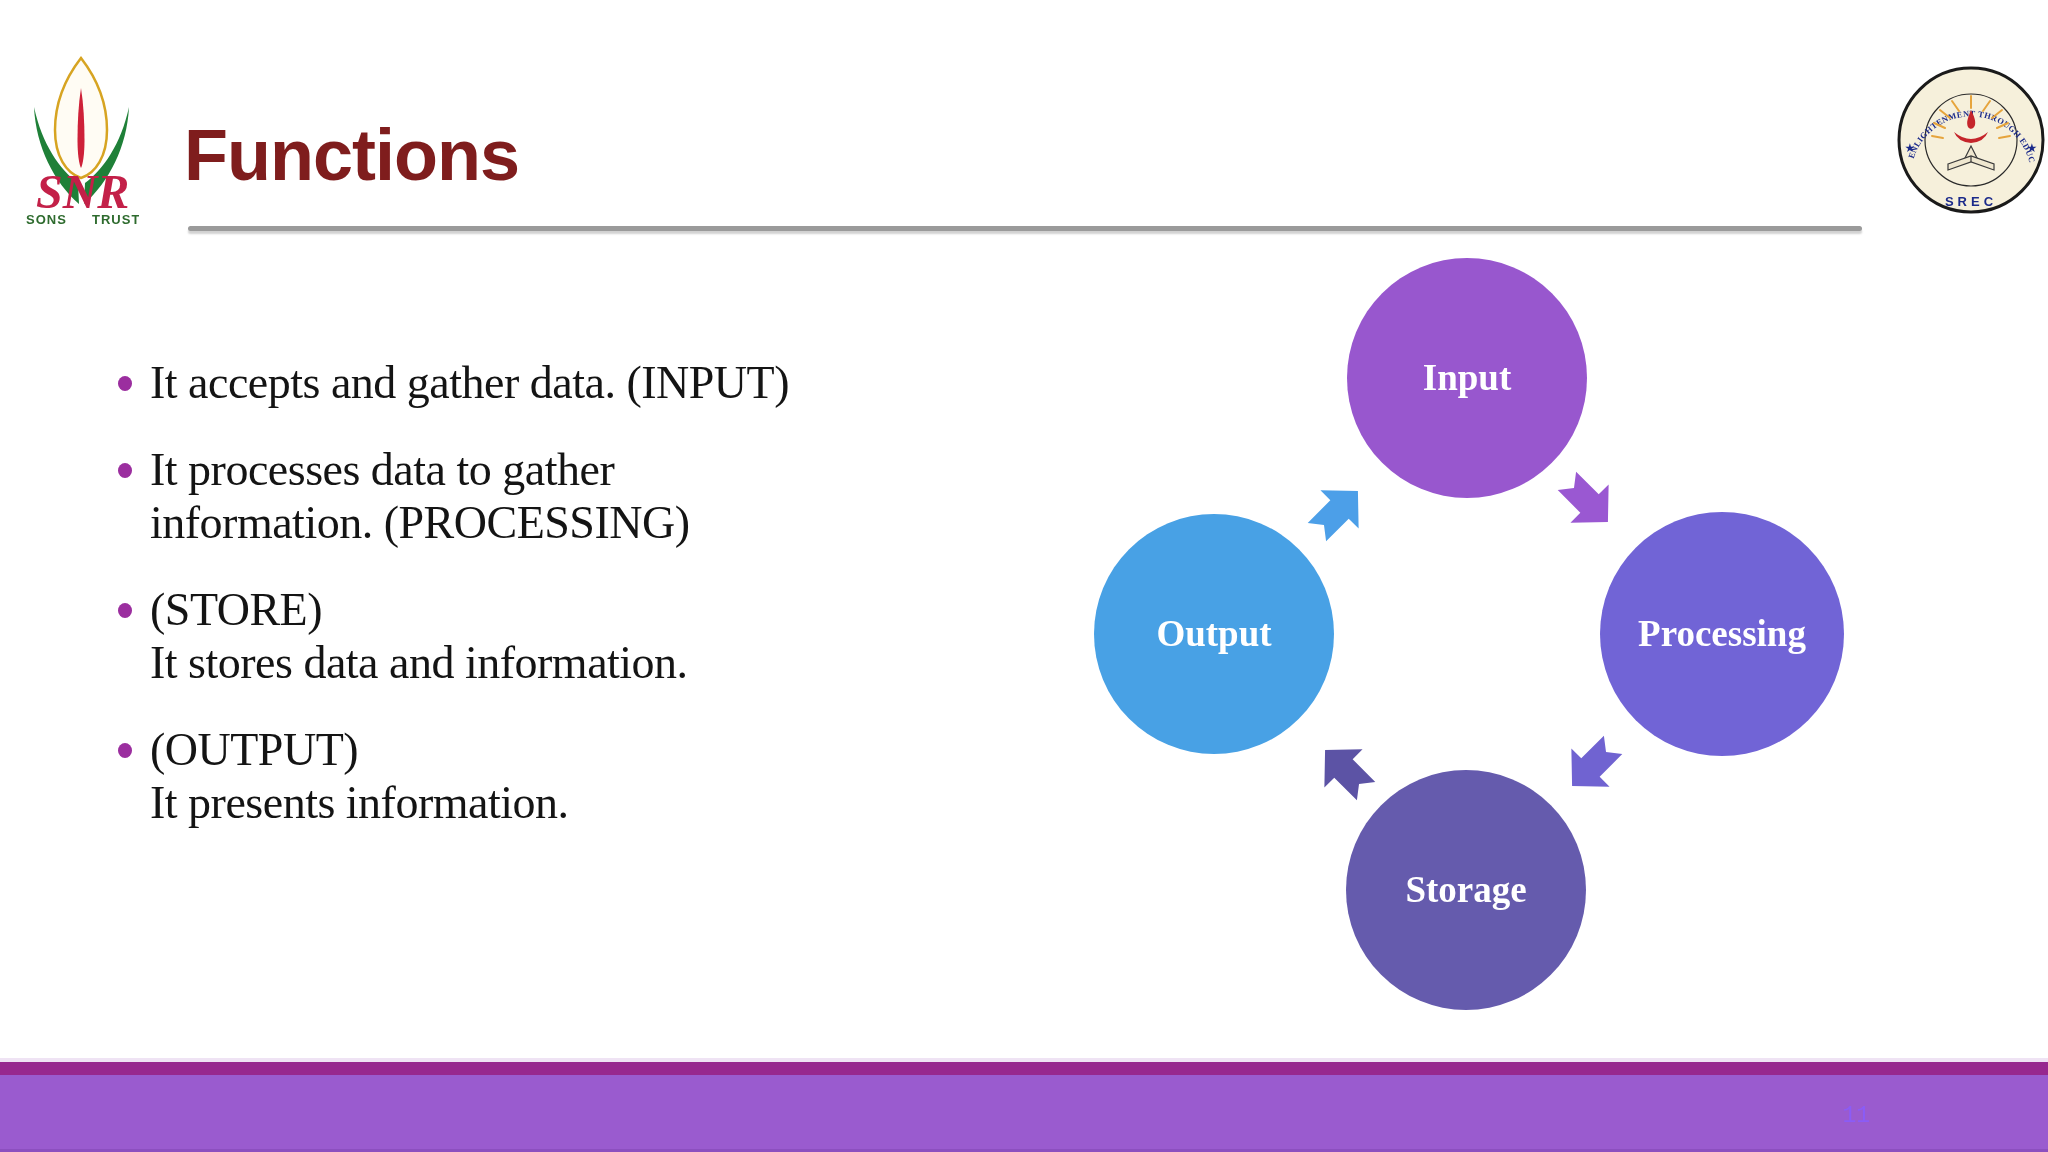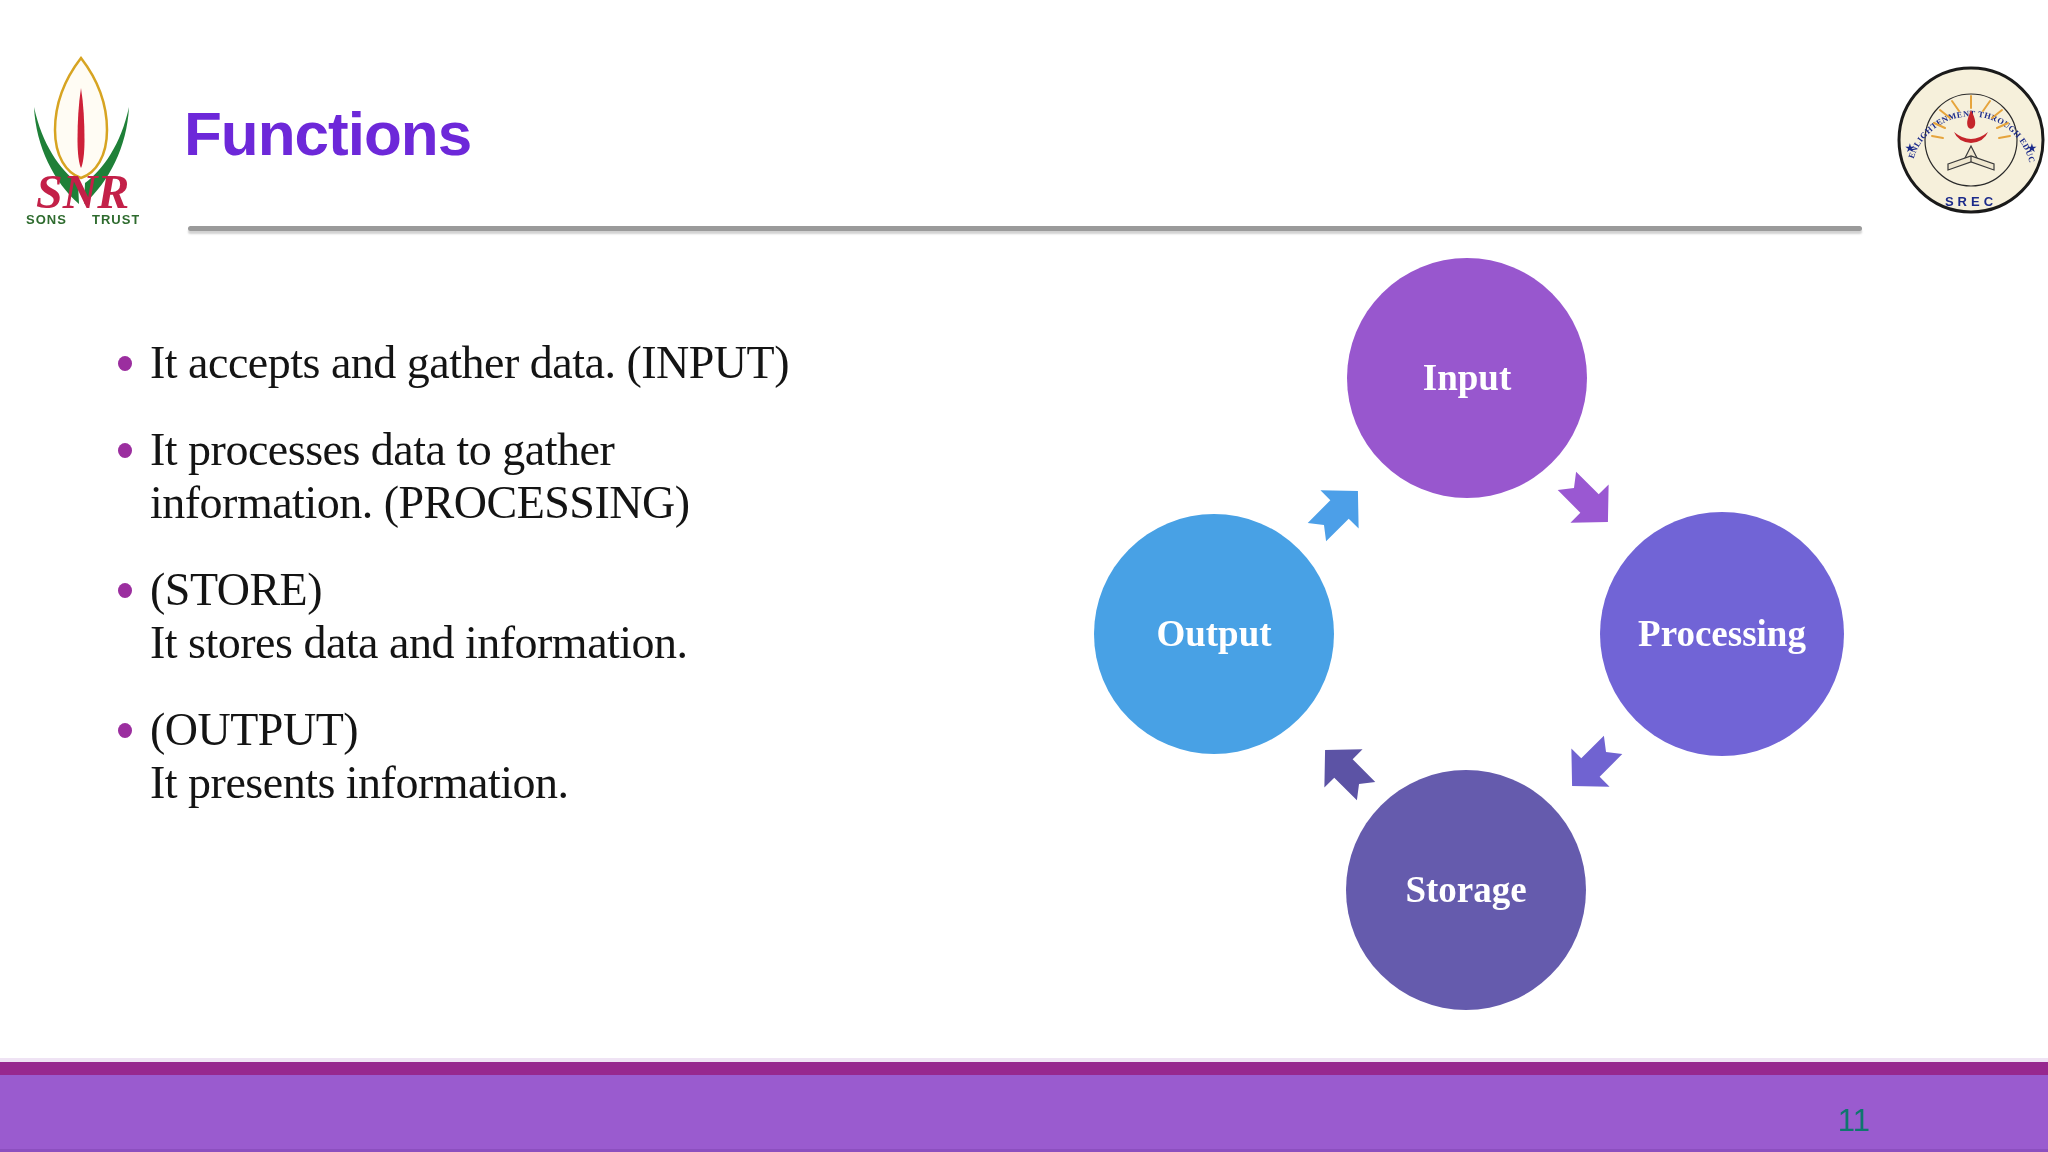--- a/index.html
+++ b/index.html
@@ -7,39 +7,39 @@
     position:relative;
     width:2048px;height:1152px;
     background:#ffffff;
     overflow:hidden;
     font-family:"Liberation Sans",sans-serif;
   }
 
   
   .snr-logo{position:absolute;left:24px;top:52px;width:115px;height:178px;}
   .page-title{
-    position:absolute;left:184px;top:98px;
-    font-size:62px;font-weight:700;letter-spacing:-1px;
-    color:#6d28d9;
+    position:absolute;left:184px;top:114px;
+    font-size:72px;font-weight:700;letter-spacing:-1px;
+    color:#7f1d1d;
   }
   .title-rule{
     position:absolute;left:188px;top:226px;width:1674px;height:5px;
     background:#9A9A9A;border-radius:3px;
     box-shadow:0 3px 2px rgba(0,0,0,0.18);
   }
   .srec-badge{position:absolute;left:1896px;top:60px;width:150px;height:160px;}
 
   
   .bullets{
     position:absolute;left:112px;top:336px;width:880px;
     font-family:"Liberation Serif",serif;
     font-size:46px;line-height:53px;letter-spacing:-0.5px;
     color:#141414;
   }
-  .bullet-item{position:relative;padding-left:38px;margin-bottom:34px;}
+  .bullet-item{position:relative;padding-left:38px;margin-bottom:34px;margin-top:20px;}
   .bullet-dot{
     position:absolute;left:6px;top:20px;width:14px;height:15px;
     border-radius:50%;background:#9B2E9F;
   }
   .bullet-line{white-space:nowrap;}
 
   
   .cycle-diagram{position:absolute;left:1050px;top:230px;width:810px;height:800px;}
   .node-label{
     font-family:"Liberation Serif",serif;
@@ -47,22 +47,22 @@
     text-anchor:middle;dominant-baseline:middle;
   }
 
   
   .footer-hairline{position:absolute;left:0;top:1058px;width:2048px;height:4px;background:#EFE3F4;}
   .footer-stripe{position:absolute;left:0;top:1062px;width:2048px;height:13px;background:#97288F;}
   .footer-band{position:absolute;left:0;top:1075px;width:2048px;height:77px;background:#9A5BCF;}
   .footer-band-edge{position:absolute;left:0;top:1149px;width:2048px;height:3px;background:#8C4FBF;}
   .page-number{
     position:absolute;right:178px;top:1103px;
-    font-family:Liberation Sans, sans-serif;
-    font-size:31px;color:#0f766e;
+    font-family:Liberation Mono, monospace;
+    font-size:23px;color:#8b5cf6;
   }
 
   
   .badge-motto{font-family:"Liberation Serif",serif;font-size:8.4px;font-weight:700;fill:#1B2A8A;letter-spacing:0.4px;}
   .badge-acronym{font-family:"Liberation Sans",sans-serif;font-size:13px;font-weight:700;fill:#1B2A8A;letter-spacing:4px;text-anchor:middle;}
   .badge-star{font-size:12px;fill:#1B2A8A;text-anchor:middle;}
 
   
   .snr-acronym{font-family:"Liberation Serif",serif;font-style:italic;font-weight:700;font-size:48px;fill:#C32048;}
   .snr-small{font-family:"Liberation Sans",sans-serif;font-size:13px;font-weight:700;fill:#2E6B2E;letter-spacing:1px;}

